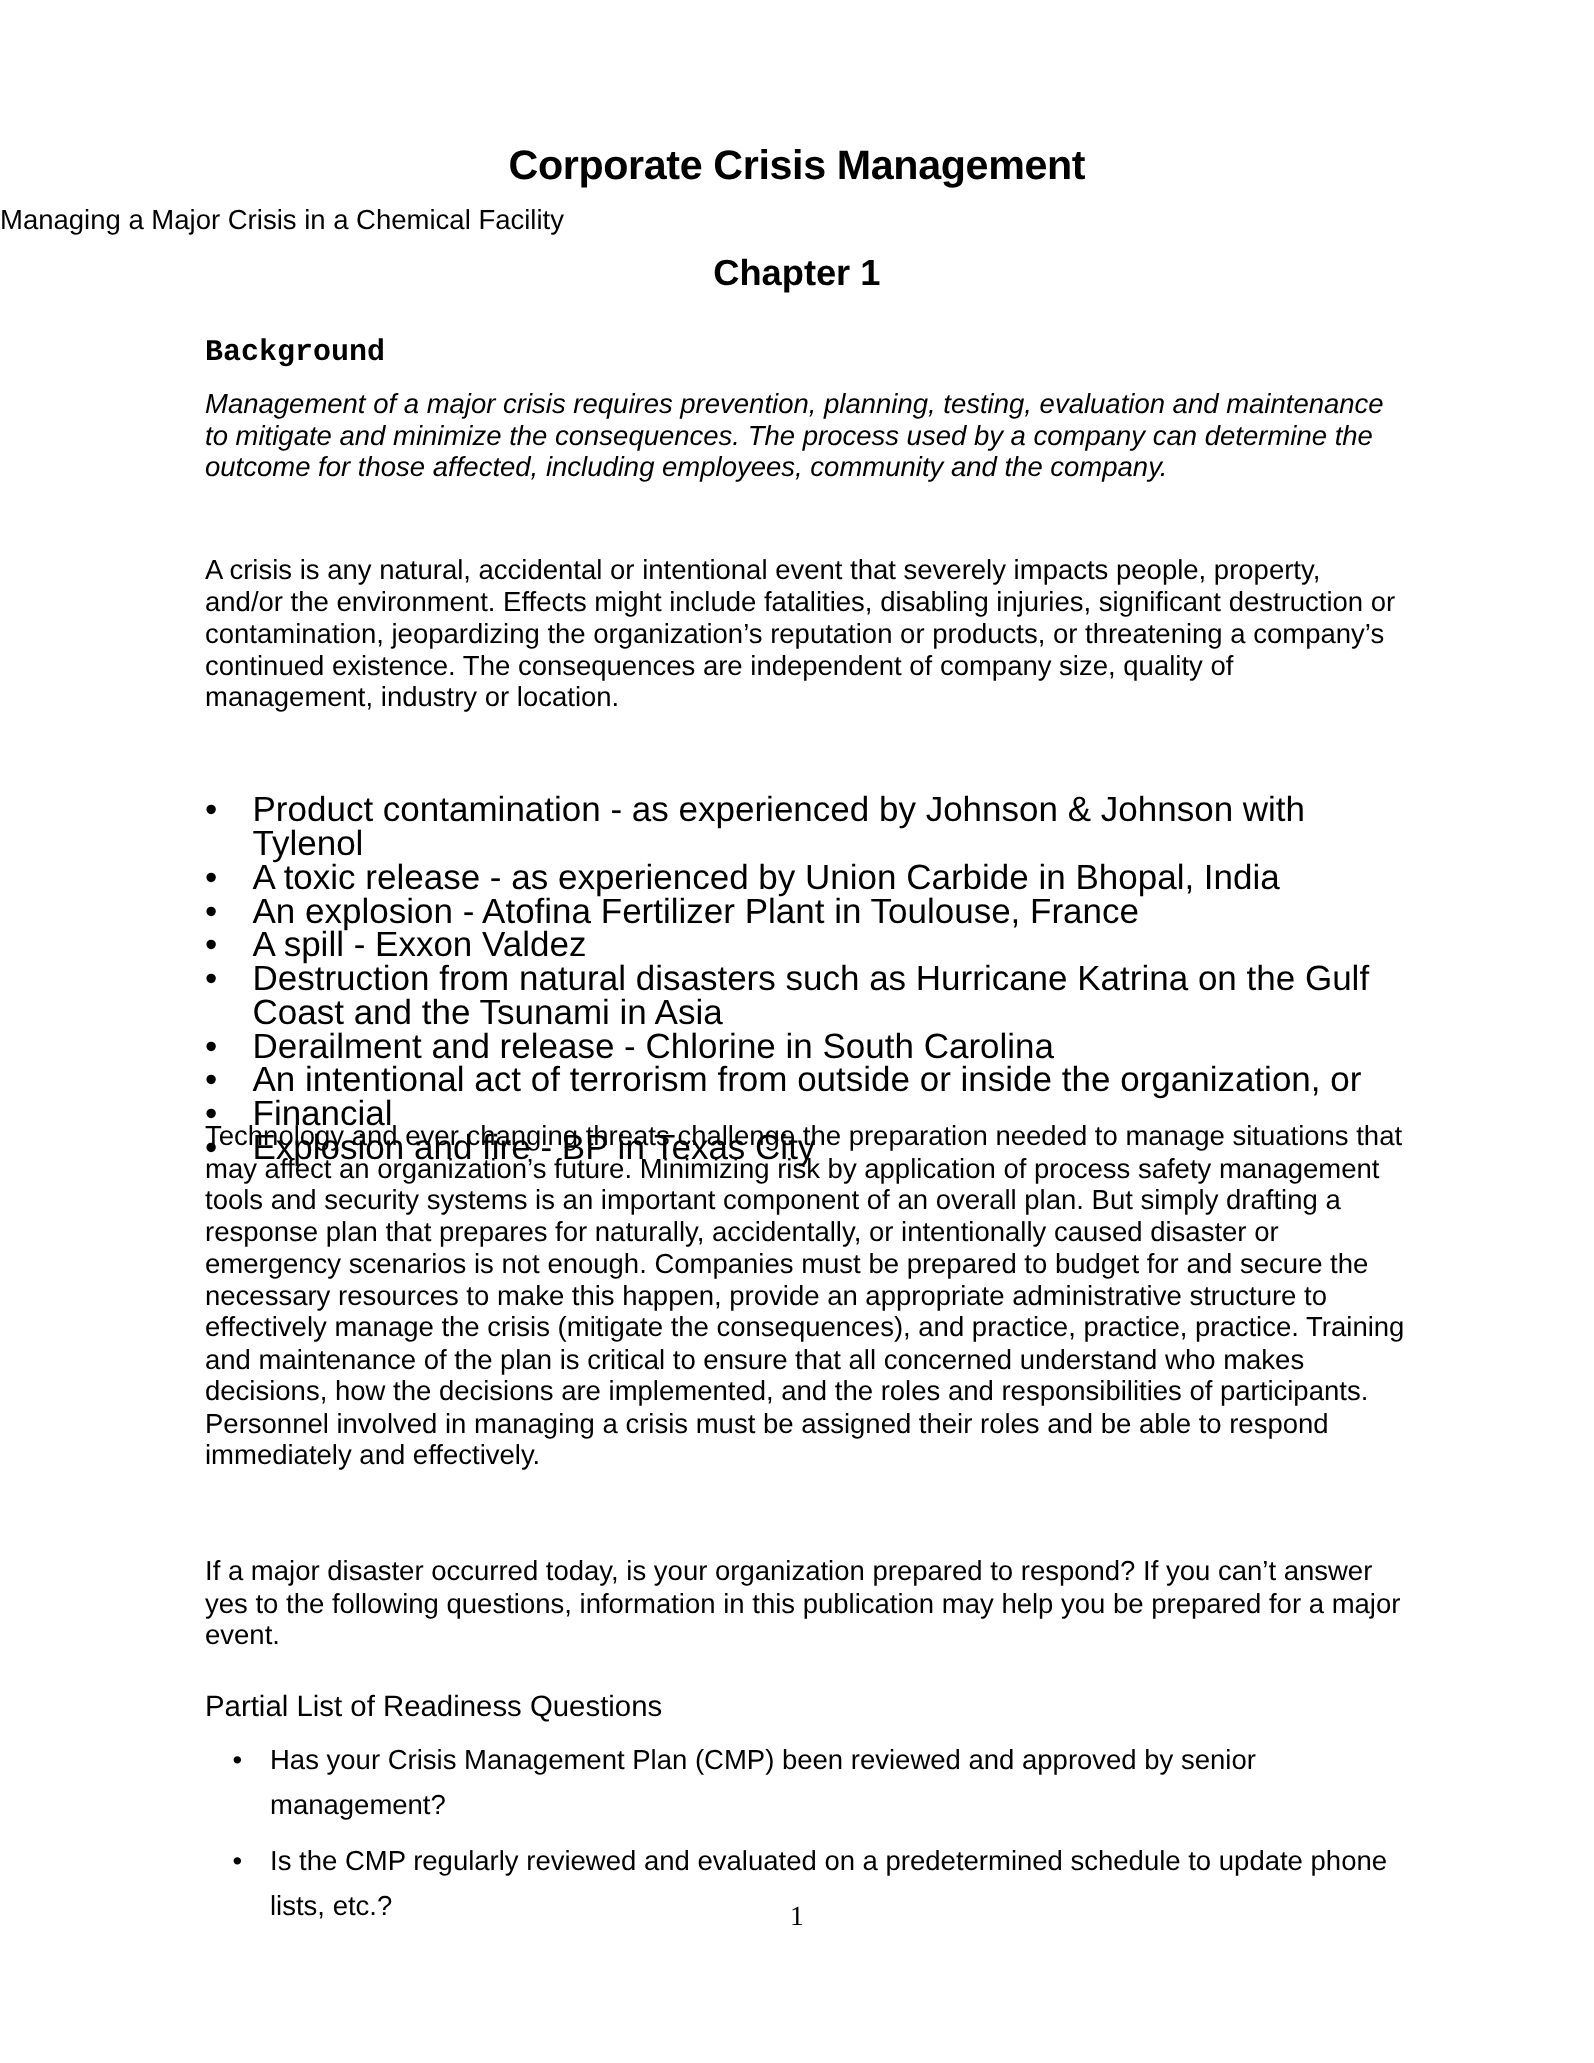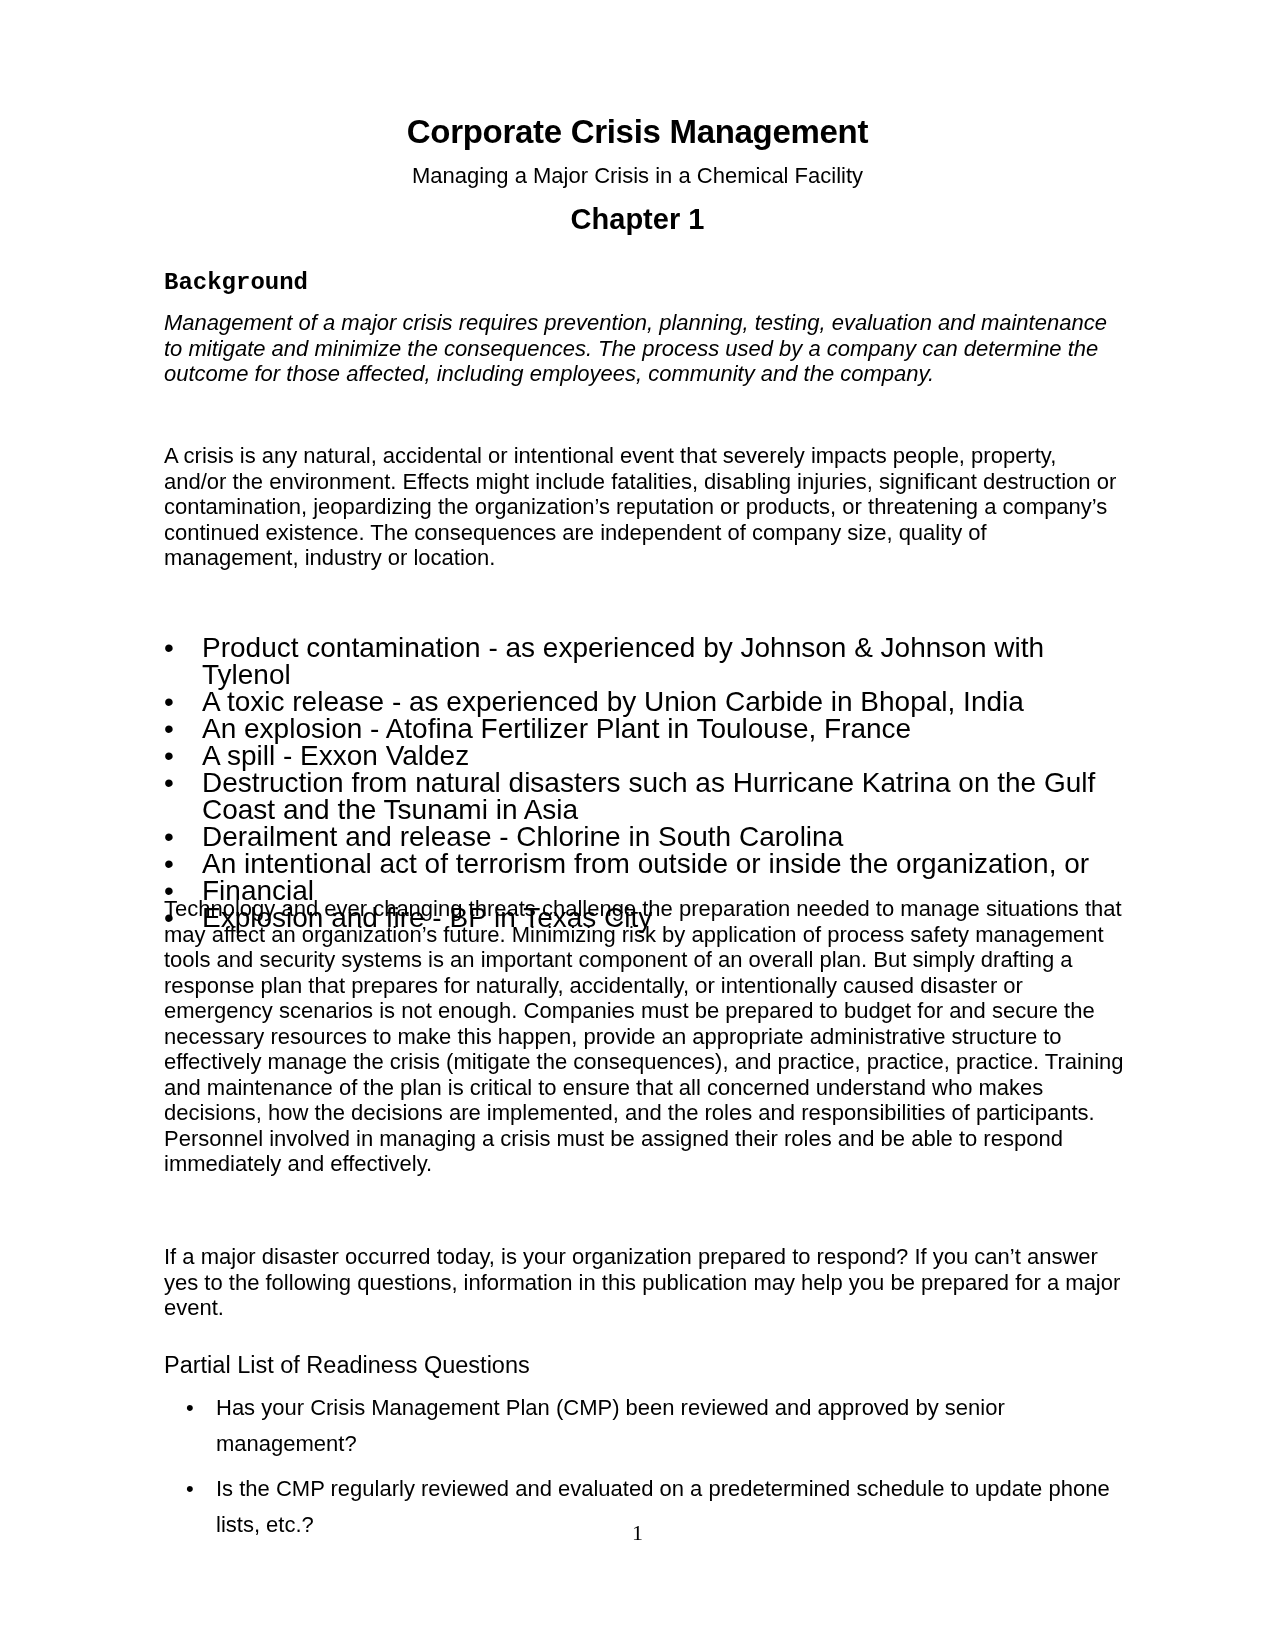--- a/index.html
+++ b/index.html
@@ -1,21 +1,21 @@
 <!DOCTYPE html>
 <html><head>
 <meta charset="utf-8">
 <style>
   html, body { margin: 0; padding: 0; background: #ffffff; }
   body { width: 1275px; height: 1650px; position: relative; overflow: hidden;
          font-family: "Liberation Sans", sans-serif; color: #000; }
   .page { position: absolute; left: 0; top: 0; width: 1255px; height: 1650px; border-radius: 21px; }
   .title { position: absolute; top: 113px; left: 0; width: 1275px; text-align: center;
            font-size: 33px; font-weight: bold; letter-spacing: -0.3px; }
-  .subtitle { position: absolute; top: 163px; left: 0; width: 1275px; text-align: center;
+  .subtitle { position: absolute; top: 163px; left: 0; width: 1275px; 
               font-size: 22px; }
   .chapter { position: absolute; top: 203px; left: 0; width: 1275px; text-align: center;
              font-size: 29px; font-weight: bold; }
   .h-background { position: absolute; top: 269px; left: 164px; font-size: 24px; font-weight: bold; font-family: Liberation Mono, monospace; }
   .body { position: absolute; left: 164px; width: 960px; font-size: 22px; line-height: 25.5px; }
   .p1 { top: 310px; font-style: italic; }
   .p2 { top: 443px; }
   .p3 { top: 597px; }
   ul.crisis { position: absolute; top: 634px; left: 164px; width: 960px; margin: 0; padding: 0;
               list-style: none; font-size: 28px; line-height: 27px; }

